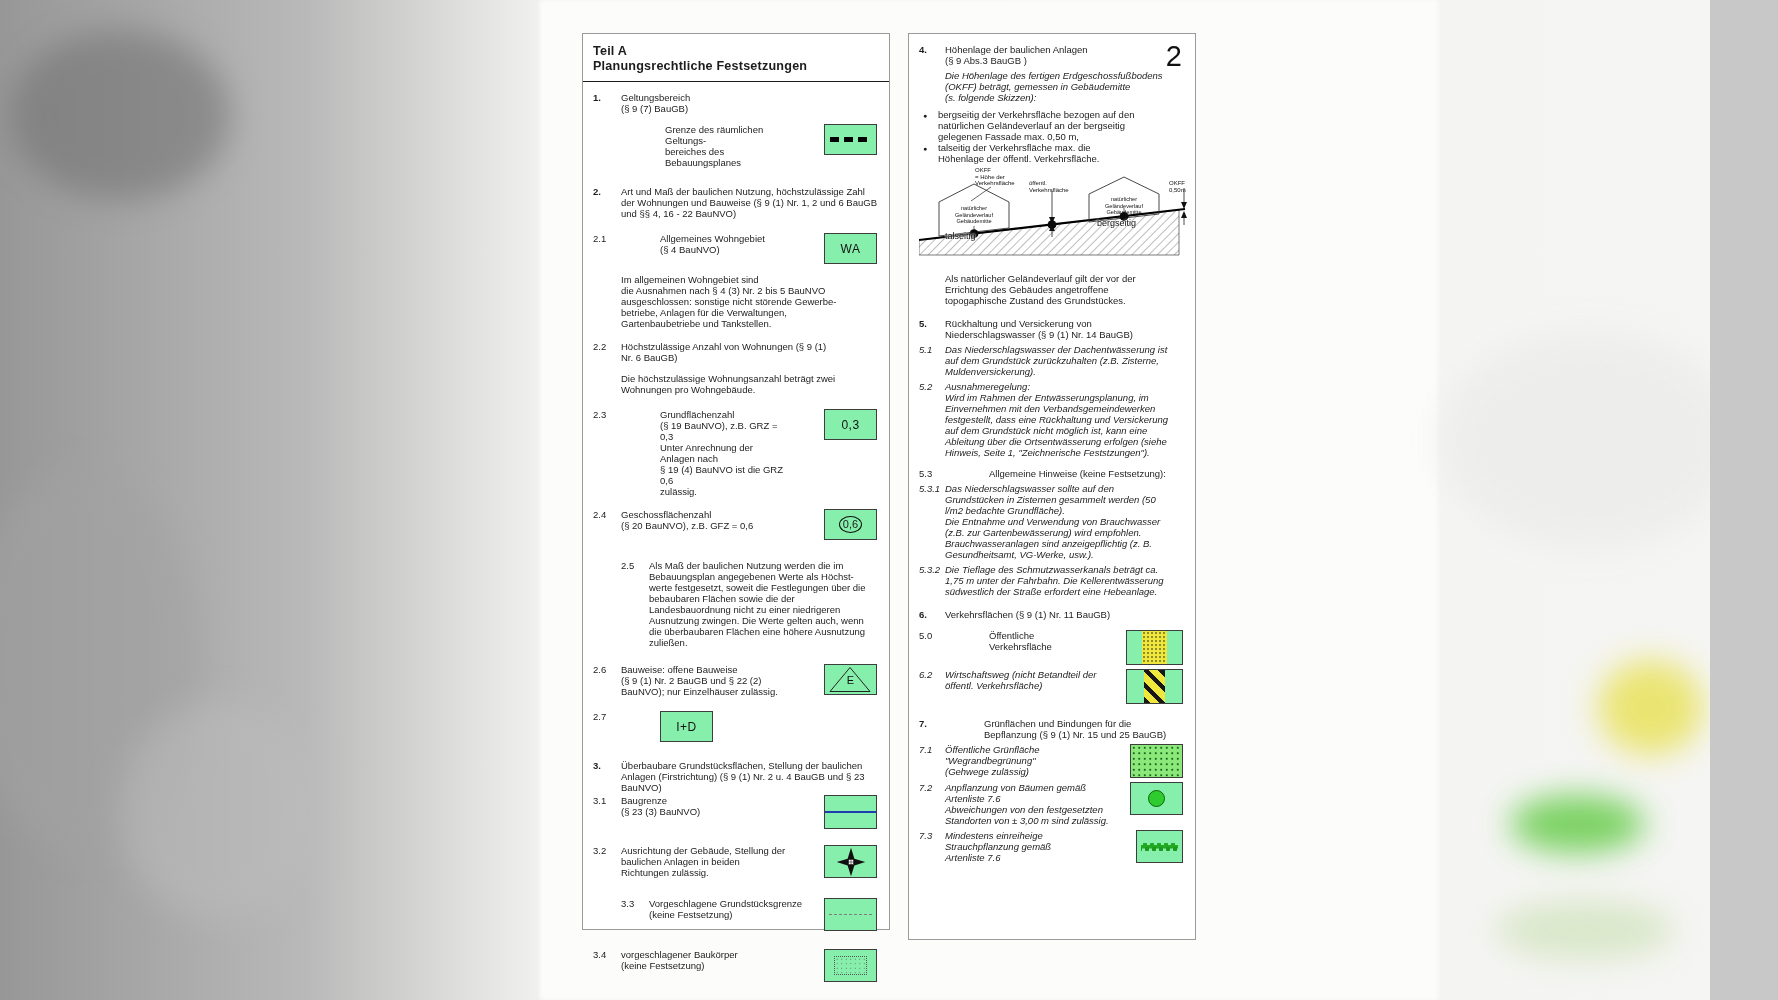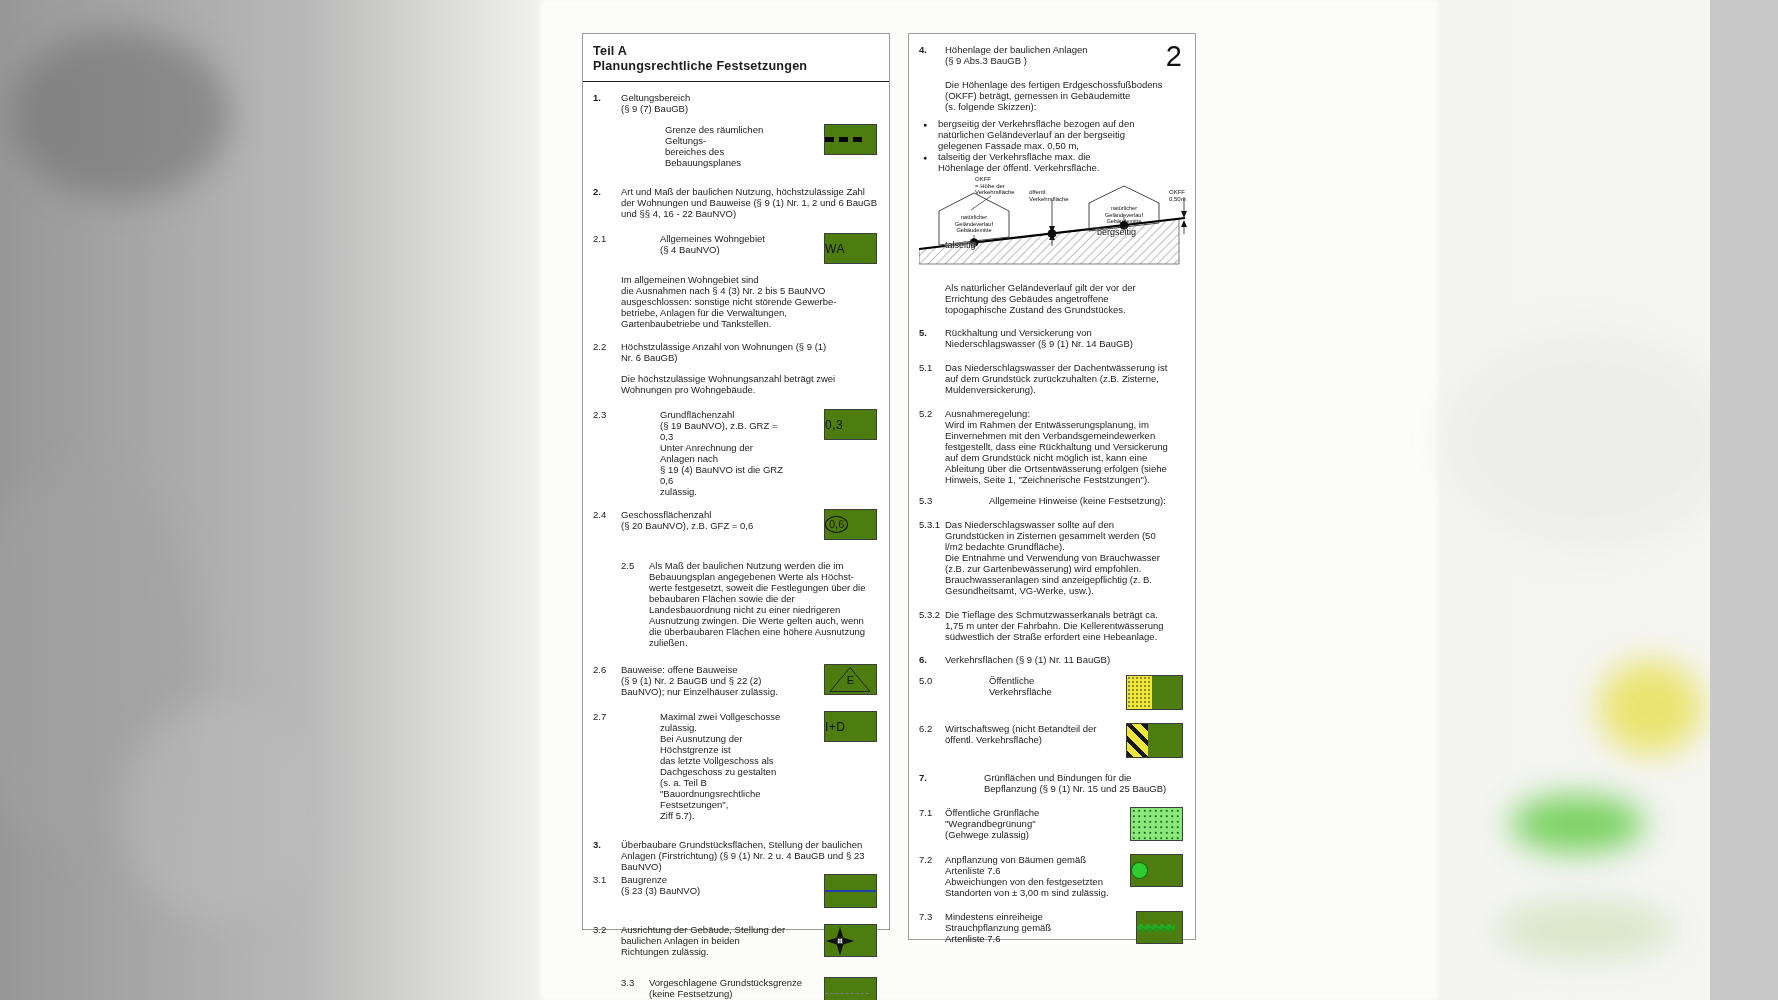--- a/index.html
+++ b/index.html
@@ -17,22 +17,22 @@
   .row{display:flex;align-items:flex-start;}
   .num{flex:none;font-size:9.5px;line-height:11px;}
   .panel.left .num{width:28px;}
   .panel.right .num{width:26px;}
   .num.b{font-weight:bold;}
   .txt{flex:1;font-size:9.5px;line-height:11px;}
   .pre{white-space:pre-line;}
   .b{font-weight:normal;}
   .indent-l{margin-left:28px;}
   .indent-r{margin-left:26px;}
-  .sym{flex:none;width:53px;height:31px;border:1px solid #3d3d3d;background:#4d7c0f;position:relative;
-    display:flex;align-items:center;box-sizing:border-box;}
+  .sym{flex:none;width:53px;height:31px;border:1px solid #3d3d3d;background:#86efac;position:relative;
+    display:flex;align-items:center;justify-content:center;box-sizing:border-box;}
   .sym .code{font-size:12px;letter-spacing:.5px;color:#111;}
   .circ{border:1.2px solid #111;border-radius:50%;padding:1px 3px 2px 3px;font-size:11px;}
   .dashline{width:82%;height:5px;background:repeating-linear-gradient(90deg,#000 0 9px,transparent 9px 14px);}
   .dashthin{width:86%;border-top:1.3px dashed #7d7d7d;}
   .blueline{width:100%;height:2.5px;background:#1e3eb0;}
   .dotrect{width:62%;height:58%;border:1px dotted #555;
     background:radial-gradient(circle .7px,#666 92%,transparent) 0 0/4.5px 4.5px;}
   .tri-svg{position:absolute;inset:0;width:100%;height:100%;}
   .tri-letter{position:absolute;left:0;right:0;top:9px;text-align:center;font-size:11px;color:#111;}
   .sym.wide{width:57px;height:35px;}
@@ -48,21 +48,21 @@
       radial-gradient(circle 3px at 4px 3px,#22a822 70%,transparent 76%) 0 0/7px 10px repeat-x,
       radial-gradient(circle 3px at 3px 7px,#1d9a1d 70%,transparent 76%) 3px 0/7px 10px repeat-x,
       linear-gradient(#22a822 0 0) 0 3.5px/100% 3.5px no-repeat;}
   .blist{margin-left:4px;}
   .bullet{flex:none;width:15px;text-align:left;font-size:7px;line-height:11px;padding-top:.5px;}
   .page-no{position:absolute;top:6px;right:13px;font-size:29px;font-weight:500;color:#111;}
   .diagram{position:relative;width:274px;height:99px;margin:6px 0 4px 0;}
   .dlbl{position:absolute;font-size:6px;line-height:6.6px;color:#111;white-space:pre-line;}
   .dlbl.hlbl{font-size:5.6px;text-align:center;}
   .dlbl.big{font-size:9px;line-height:10px;text-shadow:0 0 2px #fff,0 0 2px #fff;}
-  .mt2{margin-top:2px;}.mt4{margin-top:2px;}.mt6{margin-top:6px;}.mt8{margin-top:13px;}
+  .mt2{margin-top:2px;}.mt4{margin-top:2px;}.mt6{margin-top:6px;}.mt8{margin-top:4px;font-style:italic;}
   .mt10{margin-top:10px;gap:44px;}.mt12{margin-top:12px;}.mt14{margin-top:14px;gap:39px;}.mt16{margin-top:16px;}
   .mt18{margin-top:18px;}.mt20{margin-top:20px;margin-left:28px;}
 </style>
 </head>
 <body>
 
 <div class="stage">
 
   <div class="blob" style="left:10px;top:30px;width:220px;height:170px;background:#6f6f6f;opacity:.55;"></div>
   <div class="blob" style="left:-40px;top:470px;width:240px;height:380px;background:#a2a2a2;opacity:.6;"></div>
@@ -162,26 +162,20 @@
       <div class="sym">
         <svg class="tri-svg" viewBox="0 0 51 29">
           <polygon points="25,2.5 45,26.5 5,26.5" fill="none" stroke="#222" stroke-width="1"></polygon>
         </svg>
         <span class="tri-letter">E</span>
       </div>
     </div>
 
     <div class="row mt14">
       <div class="num">2.7</div>
-      <div class="txt pre">Maximal zwei Vollgeschosse zulässig.
-Bei Ausnutzung der Höchstgrenze ist
-das letzte Vollgeschoss als
-Dachgeschoss zu gestalten (s. a. Teil B
-"Bauordnungsrechtliche Festsetzungen",
-Ziff 5.7).</div>
       <div class="sym">
           <span class="code">I+D</span>
         </div>
     </div>
 
     <div class="row mt18">
       <div class="num b">3.</div>
       <div class="txt"><span class="b">Überbaubare Grundstücksflächen, Stellung der baulichen Anlagen (Firstrichtung)</span> <span>(§ 9 (1) Nr. 2 u. 4 BauGB und § 23 BauNVO)</span></div>
     </div>
 

